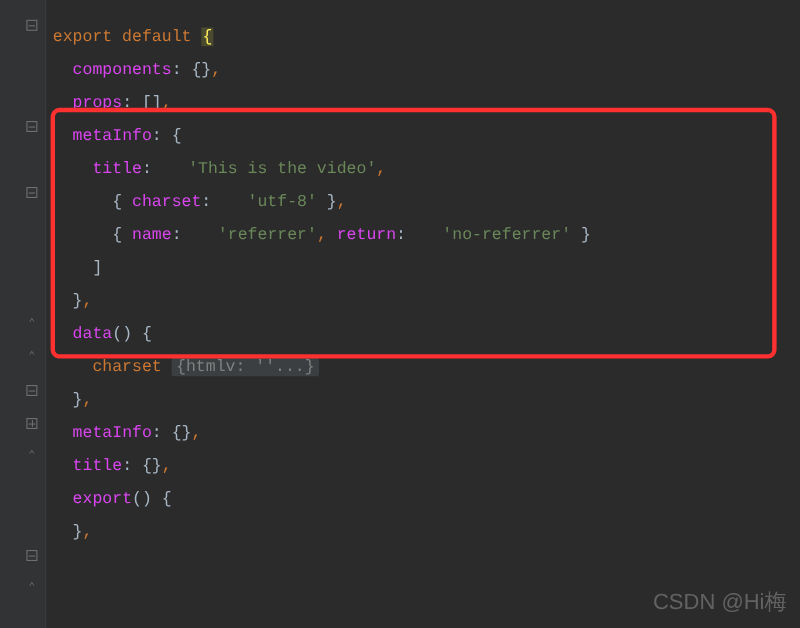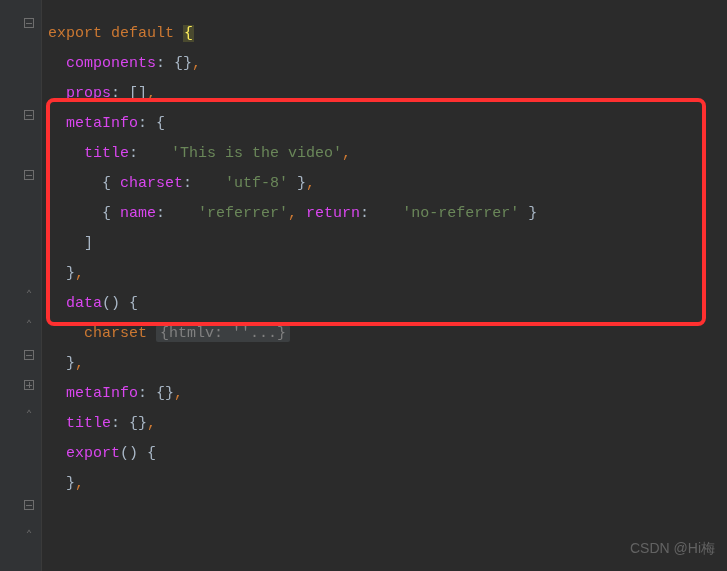--- a/index.html
+++ b/index.html
@@ -109,21 +109,21 @@
   height: 228px;
   border: 4px solid #ff3030;
   border-radius: 8px;
   pointer-events: none;
 }
 .watermark {
   position: absolute;
   right: 12px;
   bottom: 8px;
   color: #7a7a7a;
-  font-size: 14px;
+  font-size: 20px;
   font-family: sans-serif;
   opacity: 0.7;
 }
 </style>
 </head>
 <body>
 
 <div class="gutter">
   <div class="gutter-icon" style="top:16px">
       <div class="fold-minus"></div>

